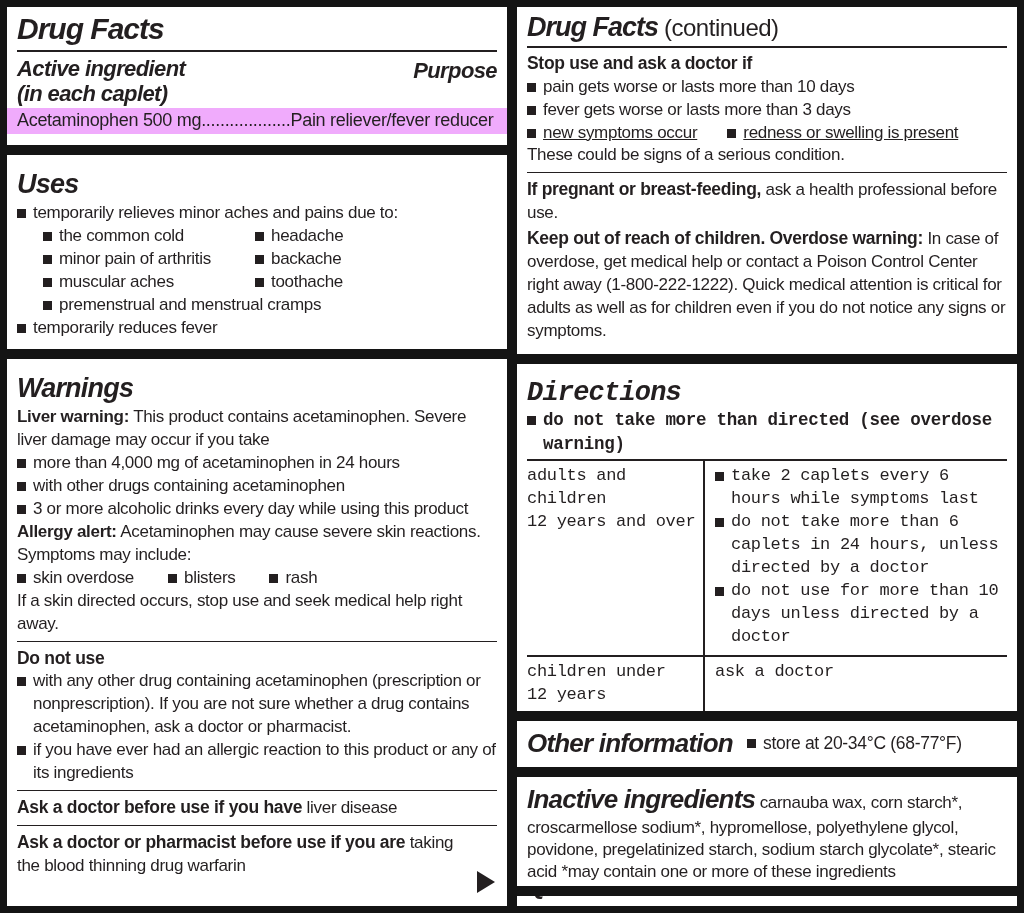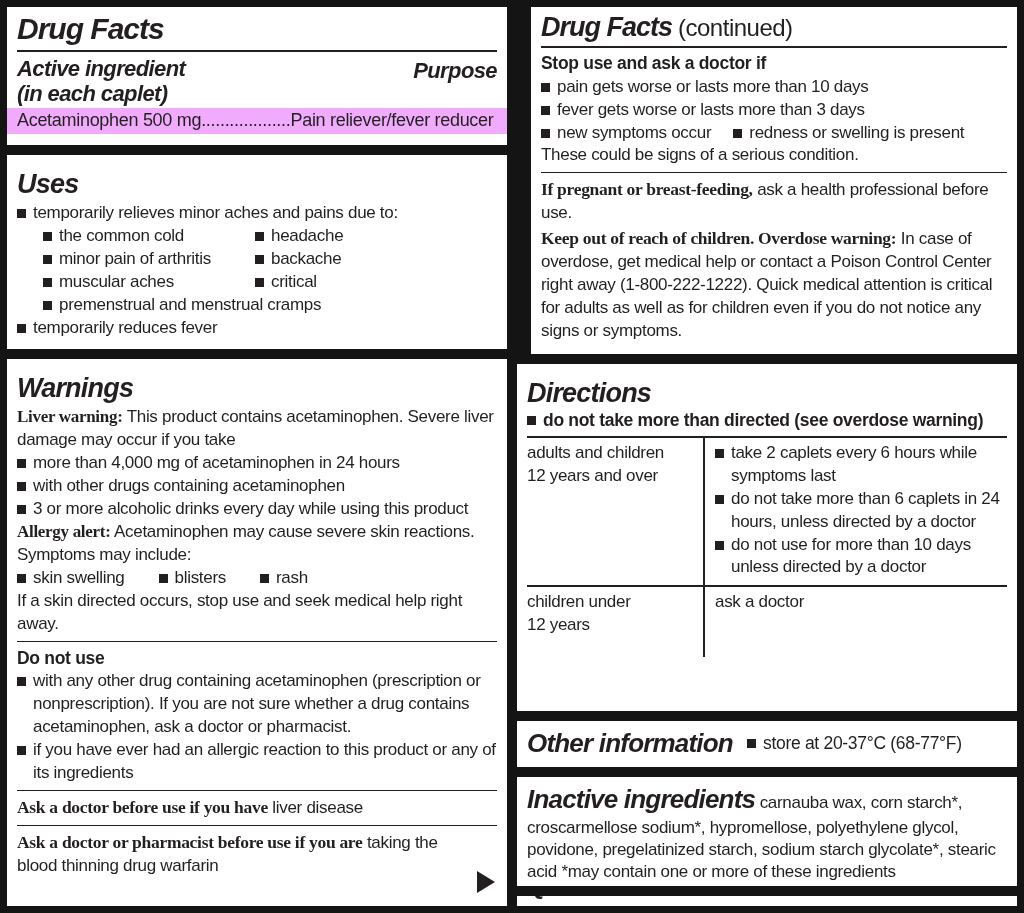--- a/index.html
+++ b/index.html
@@ -15,21 +15,21 @@
   .panel { background:#fff; padding:5px 10px; overflow:hidden; position:relative; }
 
   .h1 { font-size:30px; font-weight:bold; font-style:italic; letter-spacing:-1px; line-height:1.15; }
   .h1-suffix { font-size:24px; font-weight:400; font-style:normal; letter-spacing:-0.5px; margin-left:6px; }
   .h2 { font-size:27px; font-weight:bold; font-style:italic; letter-spacing:-0.8px; line-height:1.2; margin-bottom:2px;margin-top:8px; }
   .h2-inline { font-size:26px; font-weight:bold; font-style:italic; letter-spacing:-0.8px; }
   .rule { border:none; border-top:2px solid #231f20; margin:3px 0 4px 0; }
   .rule-thin { border:none; border-top:1.5px solid #231f20; margin:5px 0; }
 
   .body-txt { font-size:17px; line-height:1.35; }
-  .bold { font-weight:bold;font-family:Liberation Serif, serif; }
+  .bold { font-weight:bold; }
   .sec-head { font-size:17.5px; font-weight:bold; line-height:1.35; }
 
   .bullet { display:flex; font-size:17px; line-height:1.35; }
   .bullet .sq { width:9px; height:9px; background:#231f20; flex:none; margin:7px 7px 0 0; }
   .indent1 { margin-left:26px; }
   .uses-grid { display:grid; grid-template-columns:212px 1fr; margin-left:26px; }
   .inline-bullets { display:flex; gap:34px; }
 
   
   .hl-row { margin:2px -10px 0 -10px; padding:2px 10px 3px 10px; font-size:18px; }
@@ -104,21 +104,21 @@
         <div class="bullet">
             <span class="sq"></span>
             <span>backache</span>
           </div>
         <div class="bullet">
             <span class="sq"></span>
             <span>muscular aches</span>
           </div>
         <div class="bullet">
             <span class="sq"></span>
-            <span>critical</span>
+            <span>toothache</span>
           </div>
       </div>
       <div class="bullet indent1">
         <span class="sq"></span>
         <span>premenstrual and menstrual cramps</span>
       </div>
       <div class="bullet">
         <span class="sq"></span>
         <span>temporarily reduces fever</span>
       </div>
@@ -142,21 +142,21 @@
           <span class="sq"></span>
           <span>3 or more alcoholic drinks every day while using this product</span>
         </div>
       <div class="body-txt">
         <span class="bold">Allergy alert:</span>
         <span>Acetaminophen may cause severe skin reactions. Symptoms may include:</span>
       </div>
       <div class="inline-bullets">
         <div class="bullet">
             <span class="sq"></span>
-            <span>skin swelling</span>
+            <span>skin overdose</span>
           </div>
         <div class="bullet">
             <span class="sq"></span>
             <span>blisters</span>
           </div>
         <div class="bullet">
             <span class="sq"></span>
             <span>rash</span>
           </div>
       </div>
@@ -180,35 +180,35 @@
       <div class="body-txt" style="padding-right:36px;">
         <span class="bold" style="font-size:17.5px;">Ask a doctor or pharmacist before use if you are</span>
         <span>taking the blood thinning drug warfarin</span>
       </div>
       <span class="arrow-right-icon"></span>
     </div>
   </div>
 
   <div class="col">
 
-    <div class="panel" style="height:358px;margin-left:14px;">
+    <div class="panel" style="height:358px;">
       <div class="h1" style="font-size:27px;">
         <span>Drug Facts</span><span class="h1-suffix">(continued)</span>
       </div>
       <hr class="rule">
       <div class="sec-head">Stop use and ask a doctor if</div>
       <div class="bullet">
           <span class="sq"></span>
           <span>pain gets worse or lasts more than 10 days</span>
         </div>
       <div class="bullet">
           <span class="sq"></span>
           <span>fever gets worse or lasts more than 3 days</span>
         </div>
-      <div class="inline-bullets" style="gap:22px;">
+      <div class="inline-bullets" style="gap:30px;text-decoration:underline;">
         <div class="bullet">
             <span class="sq"></span>
             <span>new symptoms occur</span>
           </div>
         <div class="bullet">
             <span class="sq"></span>
             <span>redness or swelling is present</span>
           </div>
       </div>
       <div class="body-txt">These could be signs of a serious condition.</div>
@@ -216,21 +216,21 @@
       <div class="body-txt">
         <span class="bold" style="font-size:17.5px;">If pregnant or breast-feeding,</span>
         <span>ask a health professional before use.</span>
       </div>
       <div class="body-txt mt2">
         <span class="bold" style="font-size:17.5px;">Keep out of reach of children. Overdose warning:</span>
         <span>In case of overdose, get medical help or contact a Poison Control Center right away (1-800-222-1222). Quick medical attention is critical for adults as well as for children even if you do not notice any signs or symptoms.</span>
       </div>
     </div>
 
-    <div class="panel" style="height:358px;">
+    <div class="panel" style="height:358px;font-family:Liberation Mono, monospace;">
       <div class="h2" style="margin-bottom:0;">Directions</div>
       <div class="bullet" style="font-weight:bold; font-size:17.5px;">
         <span class="sq"></span>
         <span>do not take more than directed (see overdose warning)</span>
       </div>
       <div class="dir-table">
         <div class="dir-row">
           <div class="dir-cell-left">
             <div>adults and children</div>
             <div>12 years and over</div>
@@ -260,21 +260,21 @@
           </div>
         </div>
       </div>
     </div>
 
     <div class="panel" style="height:48px;">
       <div class="other-row">
         <span class="h2-inline">Other information</span>
         <span class="bullet" style="font-size:17.5px;">
           <span class="sq"></span>
-          <span>store at 20-37°C (68-77°F)</span>
+          <span>store at 20-34°C (68-77°F)</span>
         </span>
       </div>
     </div>
 
     <div class="panel" style="height:112px;">
       <div class="body-txt" style="line-height:1.32;">
         <span class="h2-inline">Inactive ingredients</span>
         <span>carnauba wax, corn starch*, croscarmellose sodium*, hypromellose, polyethylene glycol, povidone, pregelatinized starch, sodium starch glycolate*, stearic acid  *may contain one or more of these ingredients</span>
       </div>
     </div>

